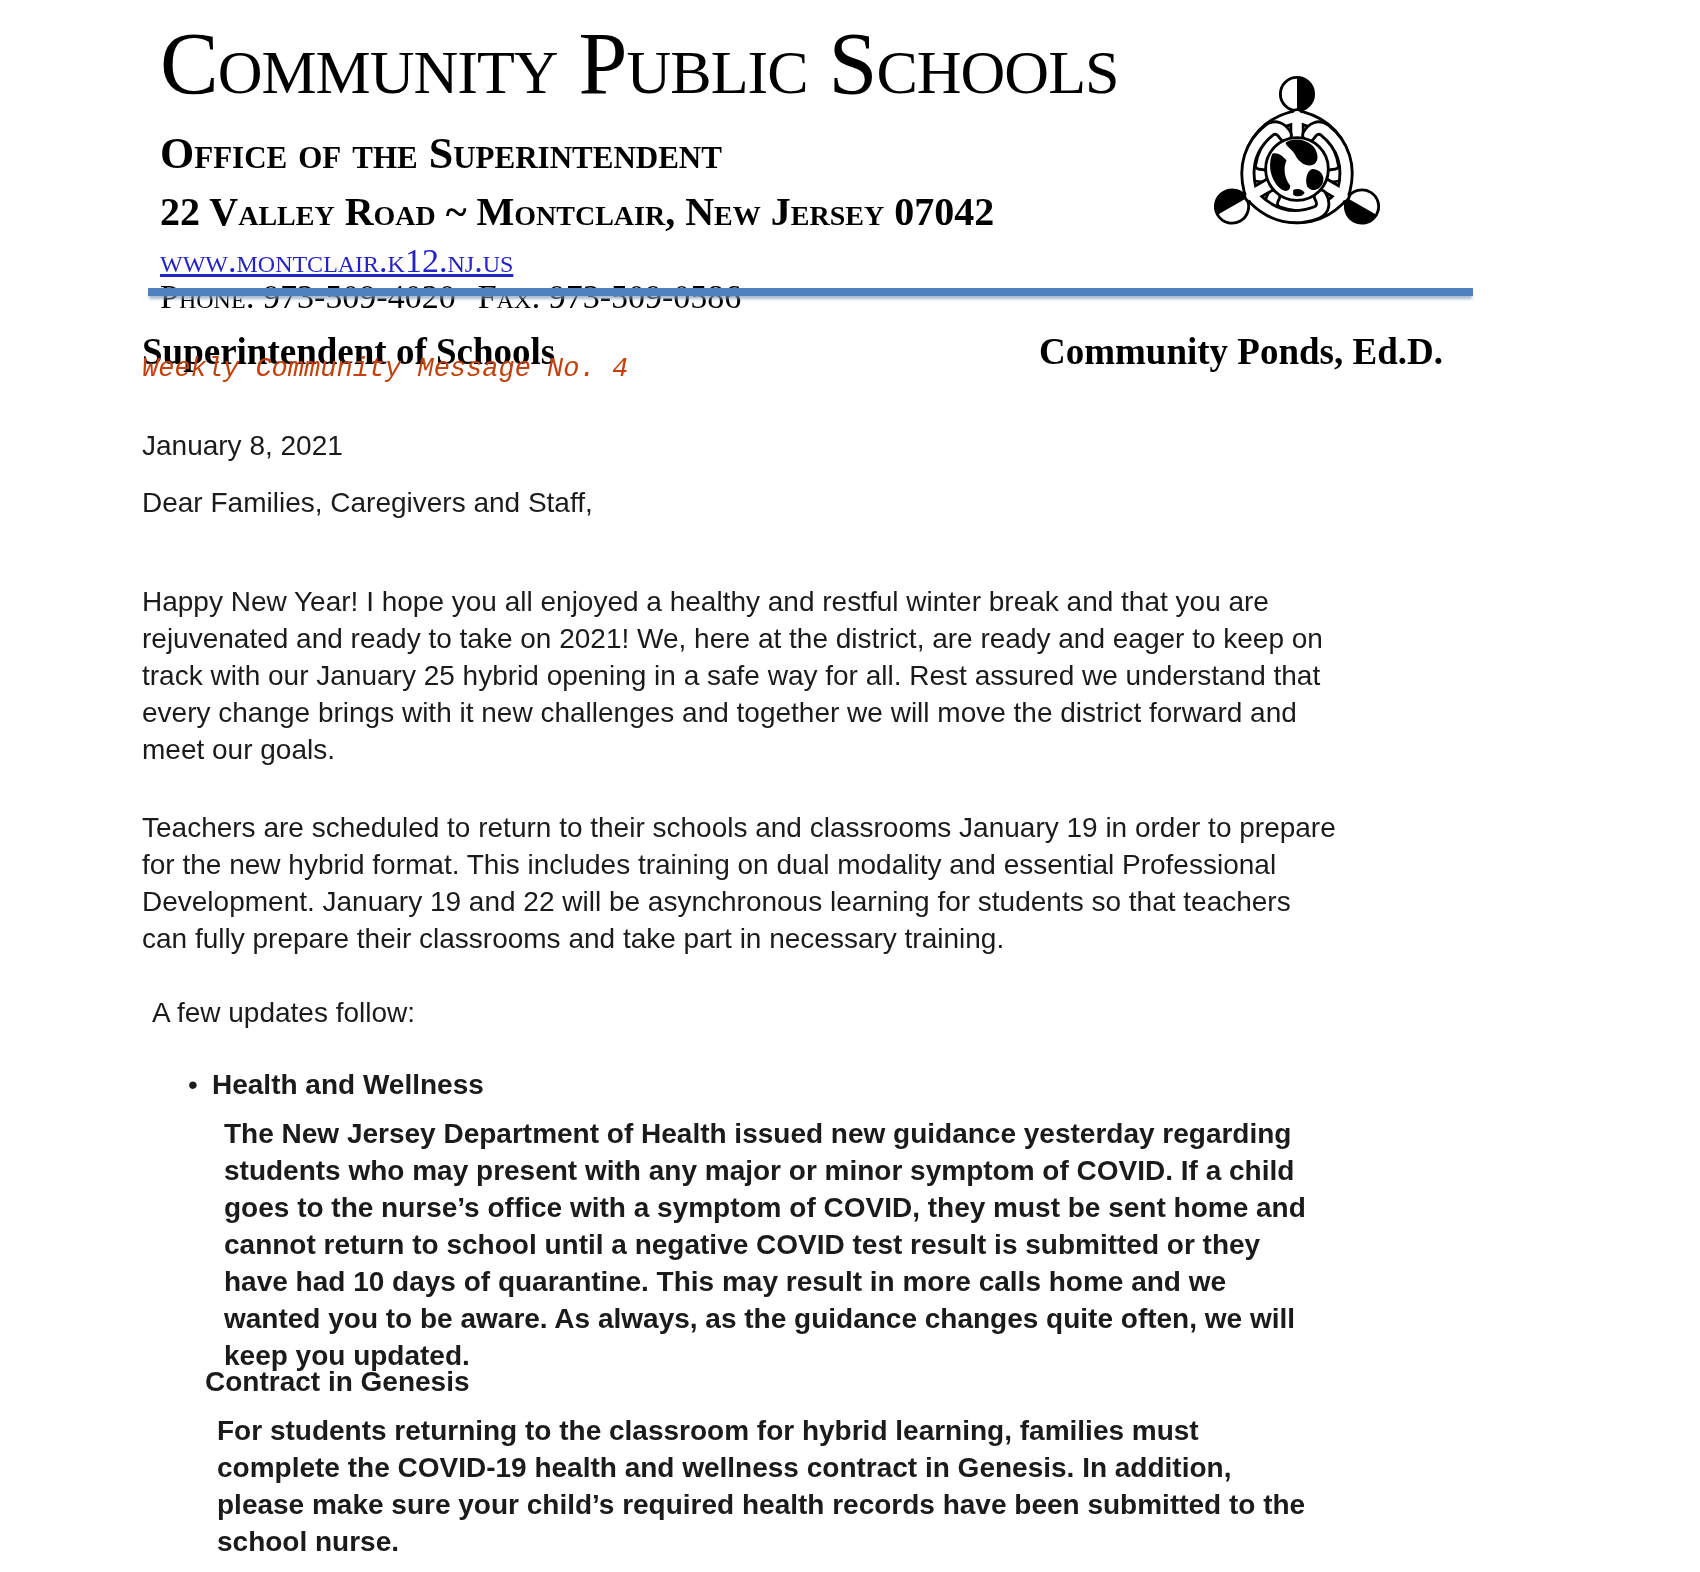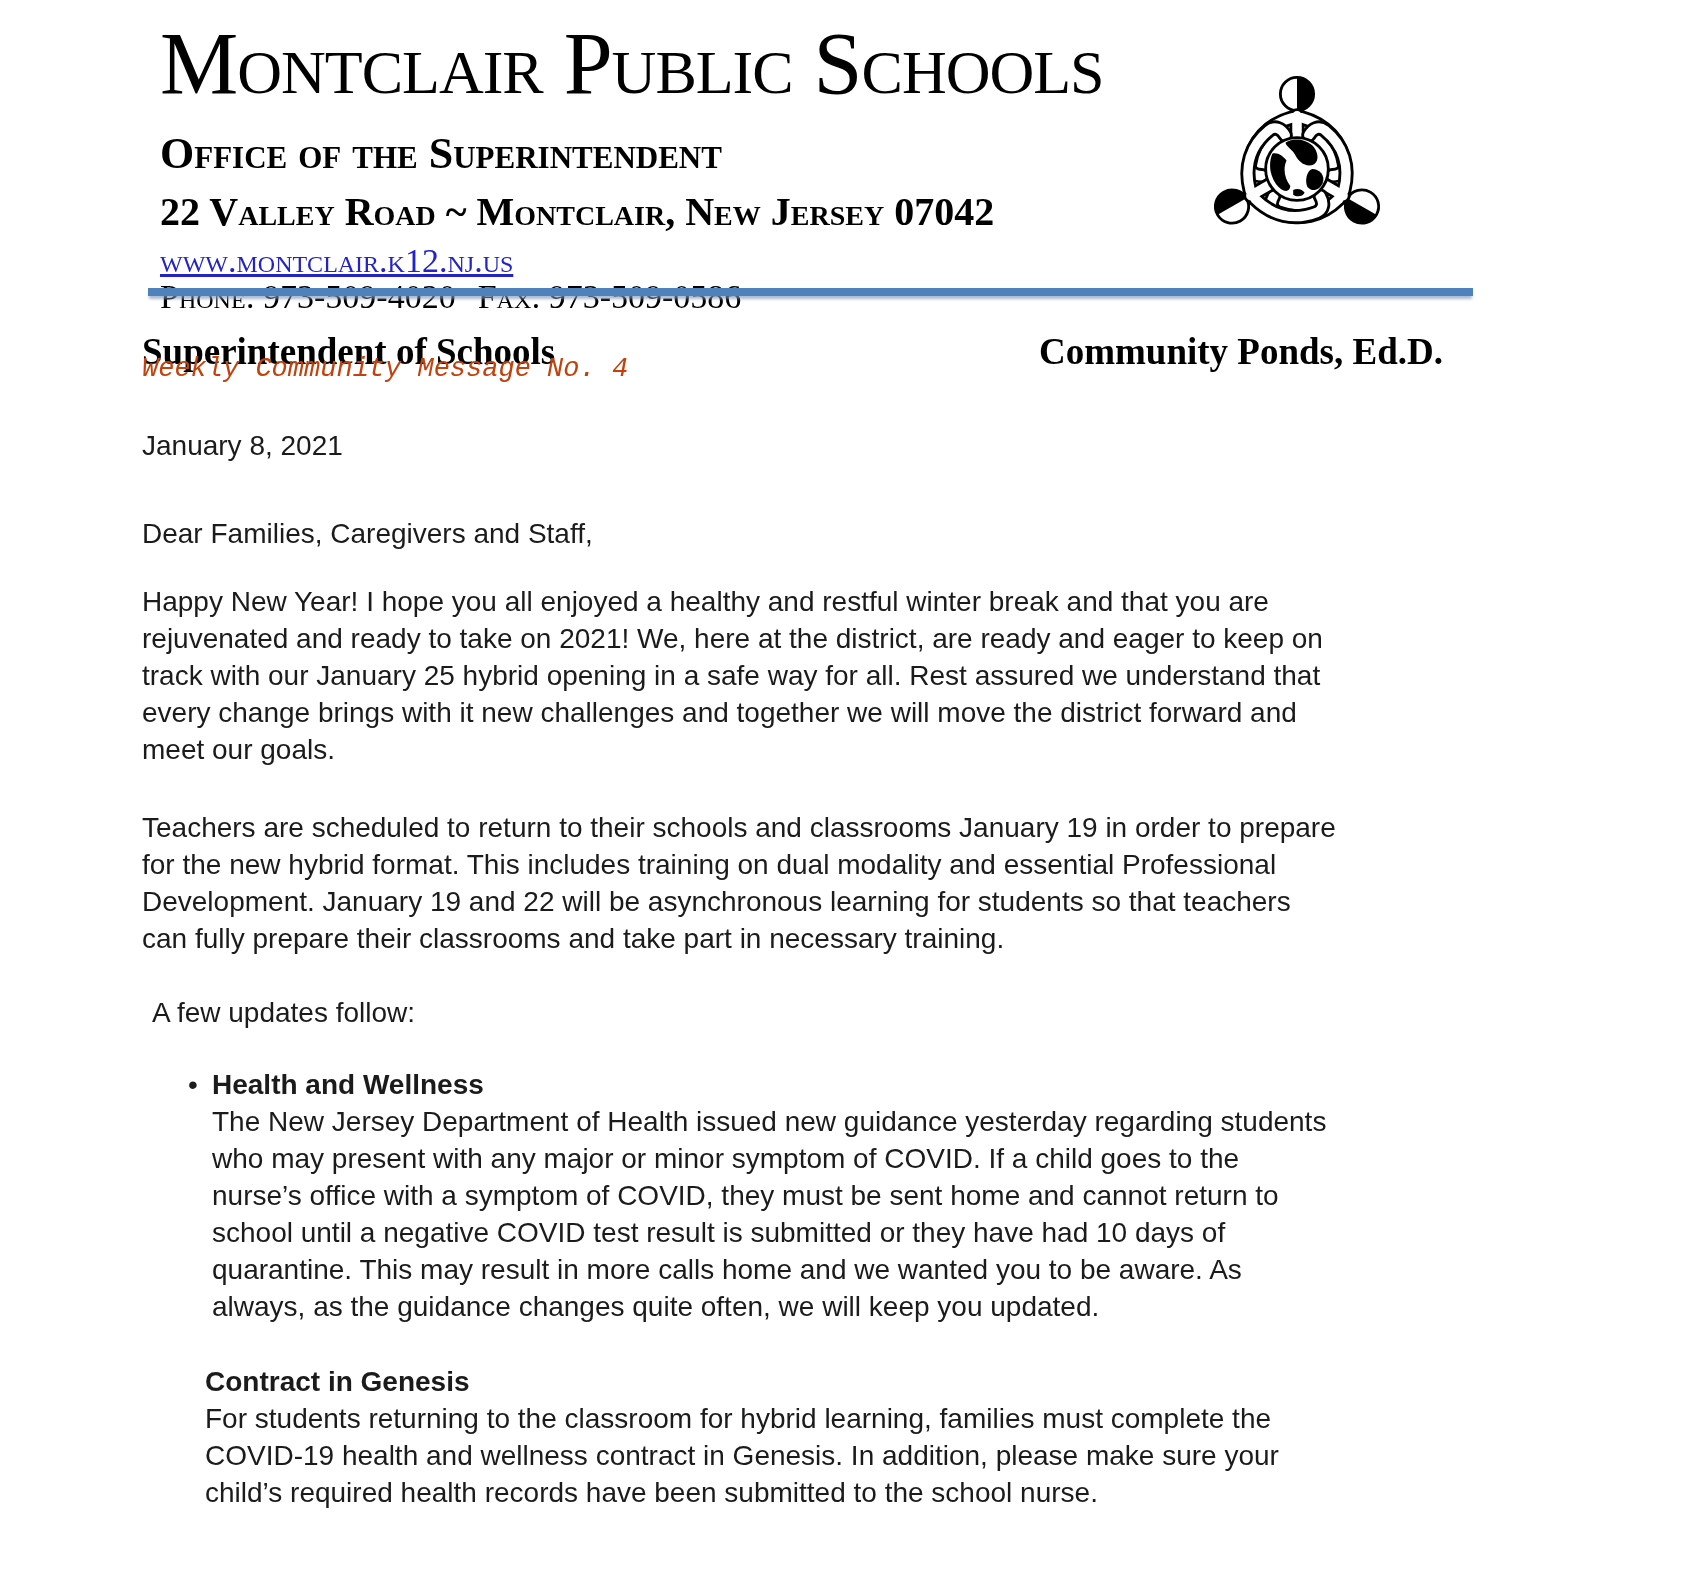--- a/index.html
+++ b/index.html
@@ -48,40 +48,40 @@
     position:absolute;left:142px;top:352px;
     font-family:Liberation Mono, monospace;
     font-style:italic;font-size:27px;line-height:34px;color:#c2410c;
   }
   
   .body-text{
     font-family:"Liberation Sans","DejaVu Sans",sans-serif;
     font-size:28px;line-height:37px;color:#1b1b1b;
   }
   .date{position:absolute;left:142px;top:427px;}
-  .salutation{position:absolute;left:142px;top:515px;}
+  .salutation{position:absolute;left:142px;top:484px;}
   .para{position:absolute;left:142px;width:1195px;margin:0;}
   .para1{top:583px;}
   .para2{top:809px;}
   .updates-intro{position:absolute;left:152px;top:994px;}
   .update{position:absolute;display:flex;}
   .update1{left:188px;top:1066px;width:1142px;}
   .update2{left:205px;top:1363px;width:1118px;}
   .update .marker{width:24px;flex:0 0 24px;}
   .update-content{flex:1;}
   .update-heading{font-weight:bold;}
-  .update-body{margin:0;}
+  .update-body{margin:12px;font-weight:bold;}
 </style>
 </head>
 <body>
 
 <div class="page">
 
   <header class="letterhead">
-    <h1 class="school-name">Montclair Public Schools</h1>
+    <h1 class="school-name">Community Public Schools</h1>
     <div class="office-line">Office of the Superintendent</div>
     <div class="address-line">22 Valley Road ~ Montclair, New Jersey 07042</div>
     <a class="website" href="#">www.montclair.k12.nj.us</a>
     <div class="phone-line">
       <span>Phone:</span><span>973-509-4020</span><span class="fax-label">Fax:</span><span>973-509-0586</span>
     </div>
   </header>
 
   <svg class="logo" viewBox="-100 -104 200 208" aria-hidden="true">
     <defs>

